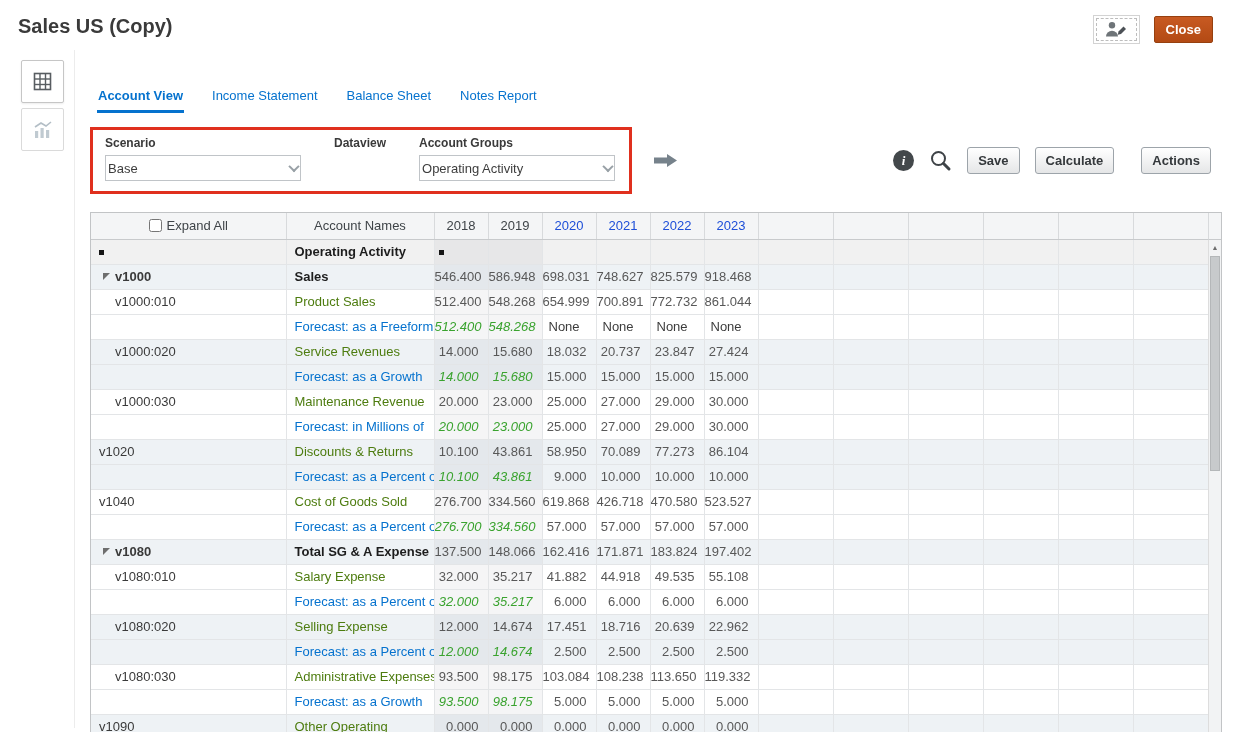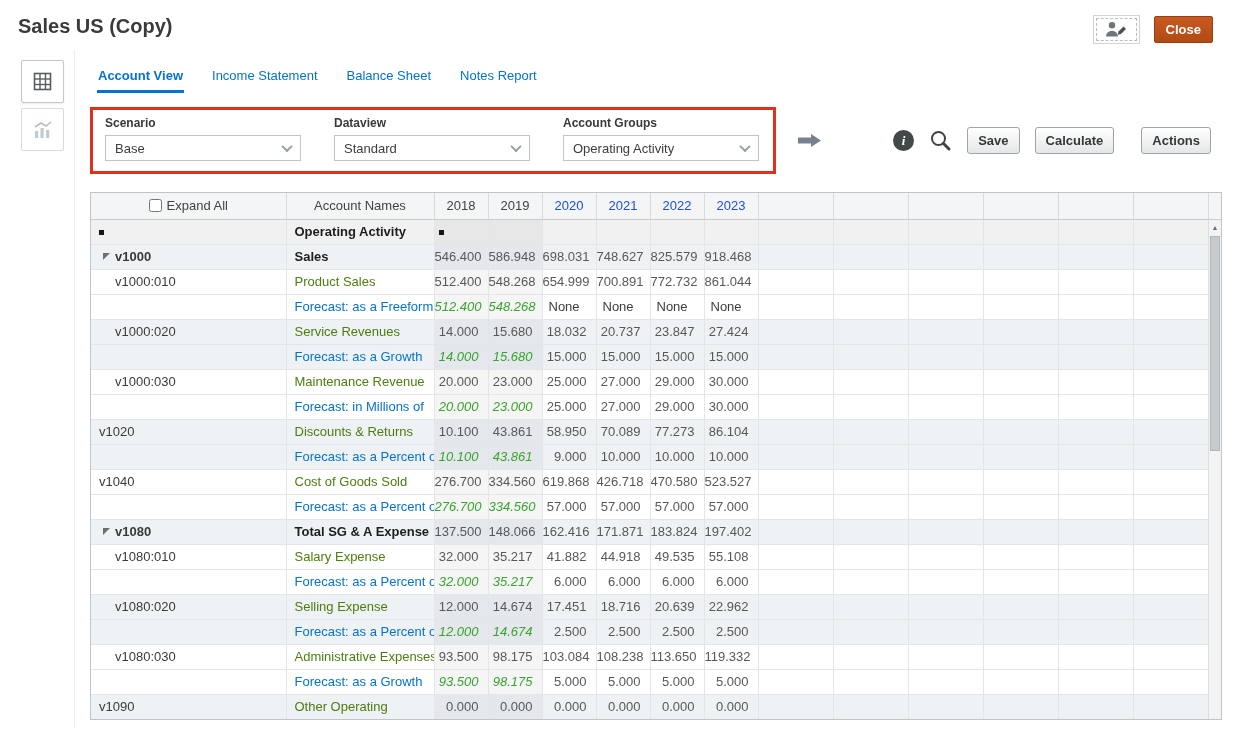--- a/index.html
+++ b/index.html
@@ -27,30 +27,30 @@
   .rail { width:75px; padding:10px 0 0 21px; border-right:1px solid #ececec; }
   .rail-btn {
     width:43px; height:43px; background:#fff; border:1px solid #c6c6c6; border-radius:2px;
     margin-bottom:5px; cursor:pointer; display:flex; align-items:center; justify-content:center;
     box-shadow:0 1px 2px rgba(0,0,0,.08);
   }
   .rail-btn.secondary { border-color:#dadada; box-shadow:none; }
   .main { flex:1; padding-top:14px; }
   
   .tab-bar { display:flex; gap:27px; margin-left:22px; }
-  .tab { color:#0572ce; font-size:13px; padding:4px 1px 7px; cursor:pointer; }
+  .tab { color:#0572ce; font-size:13px; padding:4px 1px 7px; cursor:pointer;margin-top:20px; }
   .tab.active { font-weight:bold; border-bottom:3px solid #0572ce; }
   
   .filter-row { display:flex; align-items:center; margin:14px 22px 0 15px; }
   .annotation-box { border:3px solid #e0301e; padding:6px 14px 10px 12px; }
   .filter-group { display:flex; gap:33px;justify-content:flex-end; }
   .filter-label { font-size:12px; font-weight:bold; color:#3a3a3a; margin-bottom:5px; }
   .select {
     width:196px; height:26px; border:1px solid #c0c4c8; background:#fff;
-    display:flex; align-items:center; padding:0 9px; font-size:13px; color:#3d3d3d; cursor:pointer;
+    display:flex; align-items:center; padding:0 2px; font-size:13px; color:#3d3d3d; cursor:pointer;
   }
   .sel-value { flex:1; overflow:hidden; white-space:nowrap; }
   .chev { width:8px; height:8px; border-right:2px solid #98a0a6; border-bottom:2px solid #98a0a6;
           transform:rotate(45deg) translate(-1px,-1px); }
   .go-arrow { margin-left:22px; display:flex; cursor:pointer; }
   .right-tools { margin-left:auto; display:flex; align-items:center; gap:15px; }
   .info-icon {
     width:21px; height:21px; border-radius:50%; background:#43484b; color:#fff;
     display:flex; align-items:center; justify-content:center; font-size:13px; font-weight:bold;
     font-family:"Liberation Serif","DejaVu Serif",serif; font-style:italic; cursor:pointer;
@@ -158,24 +158,20 @@
           <div class="filter-group">
               <div class="filter">
                 <div class="filter-label">Scenario</div>
                 <div class="select">
                   <span class="sel-value">Base</span>
                   <span class="chev"></span>
                 </div>
               </div>
               <div class="filter">
                 <div class="filter-label">Dataview</div>
-                <div class="select">
-                  <span class="sel-value">Standard</span>
-                  <span class="chev"></span>
-                </div>
               </div>
               <div class="filter">
                 <div class="filter-label">Account Groups</div>
                 <div class="select">
                   <span class="sel-value">Operating Activity</span>
                   <span class="chev"></span>
                 </div>
               </div>
             </div>
         </div>

